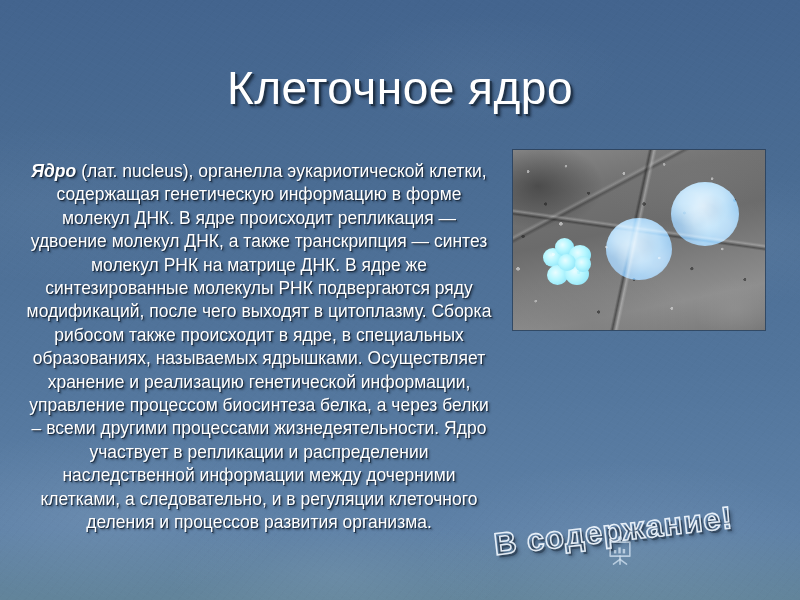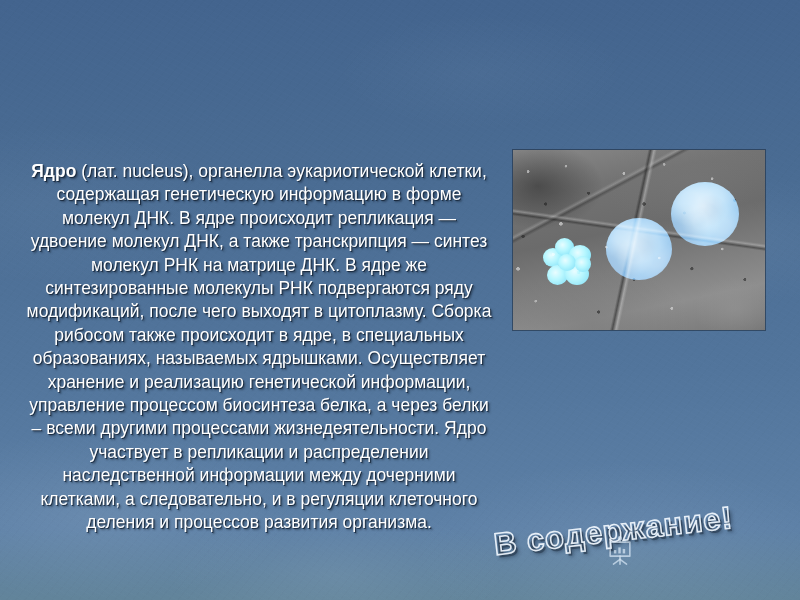--- a/index.html
+++ b/index.html
@@ -70,21 +70,21 @@
     top: 160px;
     width: 474px;
     text-align: center;
     font-size: 17.5px;
     line-height: 23.4px;
     color: #ffffff;
     text-shadow:
       1px 1px 0 rgba(22,38,56,0.85),
       2px 2px 2px rgba(16,30,46,0.55);
   }
-  .term { font-weight: bold; }
+  .term { font-weight: bold; font-style: italic; }
   .lat  { }
 
   
   .photo {
     left: 513px;
     top: 150px;
     width: 252px;
     height: 180px;
     overflow: hidden;
     box-shadow: 0 0 0 1px rgba(25,40,58,0.55);
@@ -234,20 +234,21 @@
     letter-spacing: 0.3px;
     text-shadow: 0 1px 1px rgba(30,48,68,0.35);
     white-space: nowrap;
   }
 </style>
 </head>
 <body>
 
 <div class="slide">
 
+  <div class="layer title">Клеточное ядро</div>
 
   <div class="layer body-text">
     <span class="term">Ядро</span><span> (</span><span class="lat">лат.</span><span> nucleus),</span><span> органелла эукариотической клетки, содержащая генетическую информацию в форме молекул ДНК. В ядре происходит репликация — удвоение молекул ДНК, а также транскрипция — синтез молекул РНК на матрице ДНК. В ядре же синтезированные молекулы РНК подвергаются ряду модификаций, после чего выходят в цитоплазму. Сборка рибосом также происходит в ядре, в специальных образованиях, называемых ядрышками. Осуществляет хранение и реализацию генетической информации, управление процессом биосинтеза белка, а через белки – всеми другими процессами жизнедеятельности. Ядро участвует в репликации и распределении наследственной информации между дочерними клетками, а следовательно, и в регуляции клеточного деления и процессов развития организма.</span>
   </div>
 
   <div class="layer photo">
     <div class="photo-inner"></div>
 
     <div class="nucleus nucleus-mid">
       <div class="mottle"></div>

